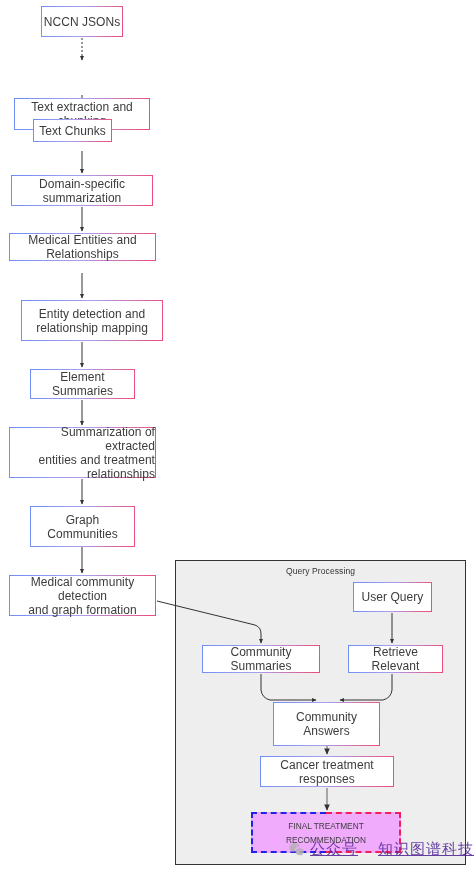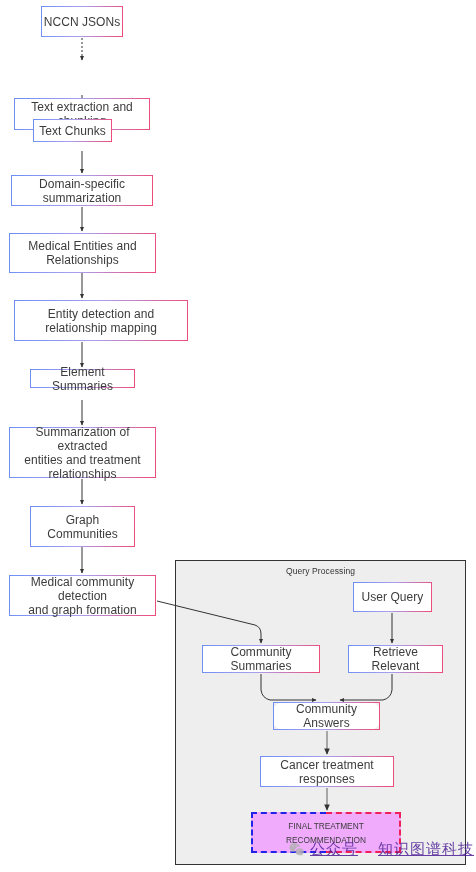--- a/index.html
+++ b/index.html
@@ -180,44 +180,44 @@
   </svg>
 
   <div class="node" style="left:41px; top:6px; width:82px; height:31px;">NCCN JSONs</div>
 
   <div class="node" style="left:14px; top:62px; width:136px; height:32px;margin-top:36px;">Text extraction and chunking</div>
 
   <div class="node" style="left:33px; top:119px; width:79px; height:23px;">Text Chunks</div>
 
   <div class="node" style="left:11px; top:175px; width:142px; height:31px;">Domain-specific summarization</div>
 
-  <div class="node" style="left:9px; top:233px; width:147px; height:40px;">Medical Entities and
+  <div class="node" style="left:9px; top:233px; width:147px; height:28px;">Medical Entities and
 Relationships</div>
 
-  <div class="node" style="left:14px; top:300px; width:174px; height:41px;">Entity detection and
+  <div class="node" style="left:21px; top:300px; width:142px; height:41px;">Entity detection and
 relationship mapping</div>
 
-  <div class="node" style="left:30px; top:369px; width:105px; height:19px;">Element Summaries</div>
-
-  <div class="node" style="left:9px; top:427px; width:147px; height:51px;">Summarization of extracted
+  <div class="node" style="left:30px; top:369px; width:105px; height:30px;">Element Summaries</div>
+
+  <div class="node" style="left:9px; top:427px; width:147px; height:51px;text-align:right;">Summarization of extracted
 entities and treatment
 relationships</div>
 
   <div class="node" style="left:30px; top:506px; width:105px; height:41px;">Graph Communities</div>
 
   <div class="node" style="left:9px; top:575px; width:147px; height:41px;">Medical community detection
 and graph formation</div>
 
   <div class="node" style="left:353px; top:582px; width:79px; height:30px;">User Query</div>
 
   <div class="node" style="left:202px; top:645px; width:118px; height:28px;">Community Summaries</div>
 
   <div class="node" style="left:348px; top:645px; width:95px; height:28px;">Retrieve Relevant</div>
 
-  <div class="node" style="left:273px; top:702px; width:107px; height:28px;border-radius:10px;">Community Answers</div>
+  <div class="node" style="left:273px; top:702px; width:107px; height:44px;">Community Answers</div>
 
   <div class="node" style="left:260px; top:756px; width:134px; height:31px;">Cancer treatment responses</div>
 
   <div class="final-wrap" style="left:251px; top:812px; width:150px; height:41px;">
     <span class="half left"></span>
     <span class="half right"></span>
     <span class="label">FINAL TREATMENT
 RECOMMENDATION</span>
   </div>
 

